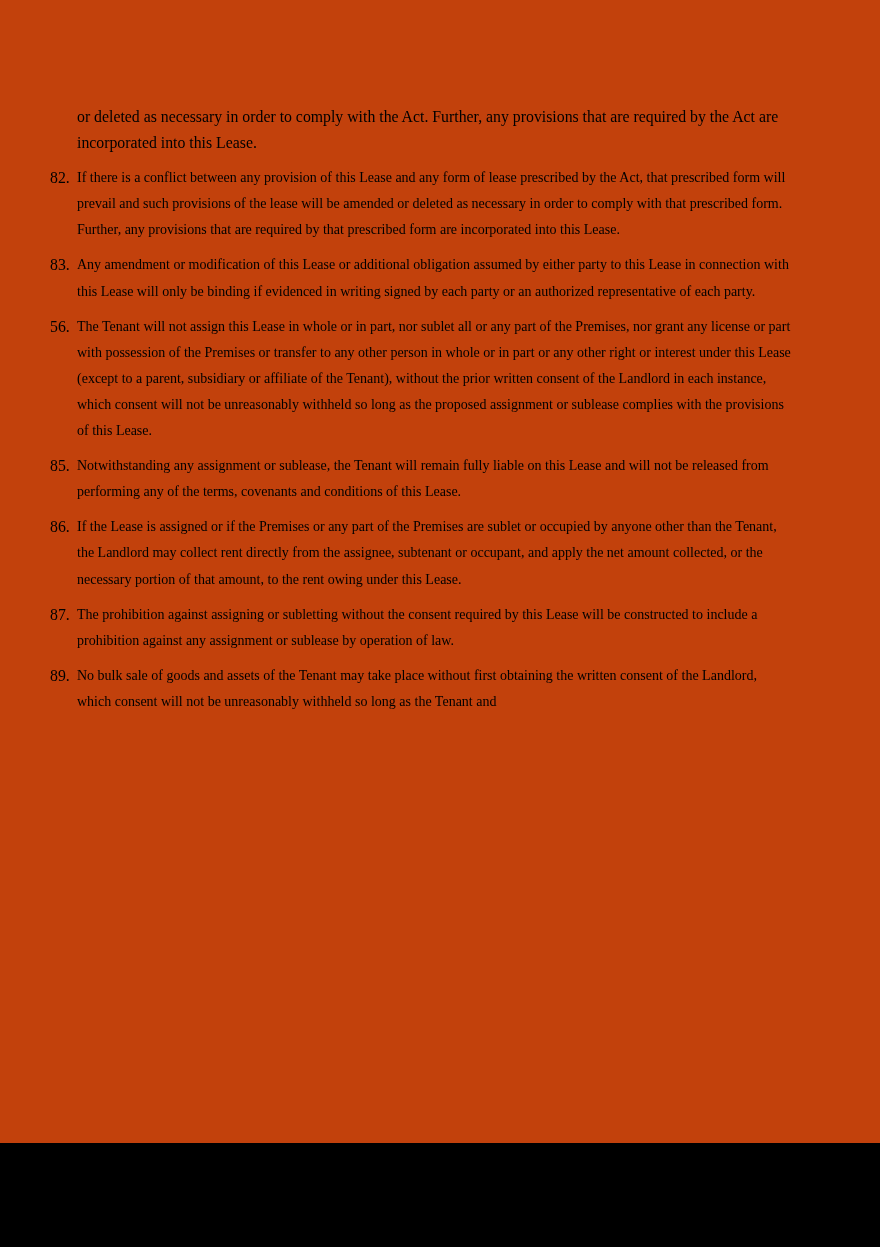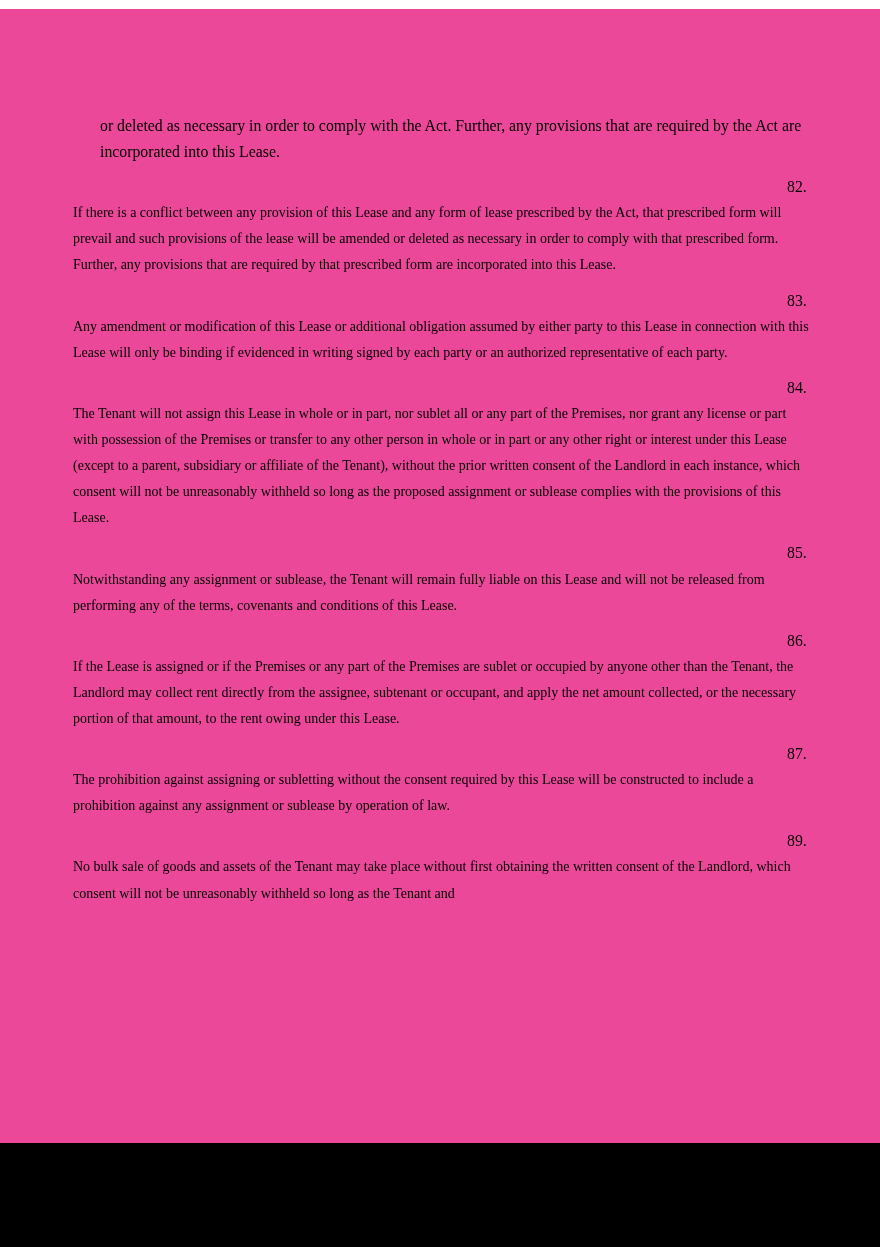--- a/index.html
+++ b/index.html
@@ -15,24 +15,23 @@
     overflow: hidden;
     position: relative;
   }
 
   .page {
     position: absolute;
     left: 0;
     top: 0;
     width: 880px;
     height: 1143px;
-    background: #ec4899;
+    background: #c2410c;
     box-sizing: border-box;
-    padding: 104px 68px 0 73px;
-    margin-top: 9px;
+    padding: 104px 68px 0 50px;
   }
 
   .content {
     width: 741px;
   }
 
   
   .section-heading {
     font-family: "Liberation Sans", "DejaVu Sans", sans-serif;
     font-size: 18.5px;
@@ -50,25 +49,24 @@
   .cont-para {
     margin: 0 0 0 27px;
     font-size: 15.8px;
     line-height: 26.1px;
     text-align: left;
   }
 
   
   .clause {
     display: flex;
-    align-items: flex-end;
+    align-items: flex-start;
     margin: 0;
     padding: 0;
     margin-bottom: 9px;
-    flex-direction: column;
   }
   .clause-num {
     flex: 0 0 auto;
     width: 27px;
     font-size: 15.8px;
     line-height: 26.1px;
     text-align: left;
     white-space: nowrap;
   }
   .clause-text {
@@ -101,21 +99,21 @@
       <div class="cont-para">or deleted as necessary in order to comply with the Act. Further, any provisions that are required by the Act are incorporated into this Lease.</div>
       <div class="clause">
         <div class="clause-num">82.</div>
         <div class="clause-text">If there is a conflict between any provision of this Lease and any form of lease prescribed by the Act, that prescribed form will prevail and such provisions of the lease will be amended or deleted as necessary in order to comply with that prescribed form. Further, any provisions that are required by that prescribed form are incorporated into this Lease.</div>
       </div>
       <div class="clause">
         <div class="clause-num">83.</div>
         <div class="clause-text">Any amendment or modification of this Lease or additional obligation assumed by either party to this Lease in connection with this Lease will only be binding if evidenced in writing signed by each party or an authorized representative of each party.</div>
       </div>
       <div class="clause">
-        <div class="clause-num">84.</div>
+        <div class="clause-num">56.</div>
         <div class="clause-text">The Tenant will not assign this Lease in whole or in part, nor sublet all or any part of the Premises, nor grant any license or part with possession of the Premises or transfer to any other person in whole or in part or any other right or interest under this Lease (except to a parent, subsidiary or affiliate of the Tenant), without the prior written consent of the Landlord in each instance, which consent will not be unreasonably withheld so long as the proposed assignment or sublease complies with the provisions of this Lease.</div>
       </div>
       <div class="clause">
         <div class="clause-num">85.</div>
         <div class="clause-text">Notwithstanding any assignment or sublease, the Tenant will remain fully liable on this Lease and will not be released from performing any of the terms, covenants and conditions of this Lease.</div>
       </div>
       <div class="clause">
         <div class="clause-num">86.</div>
         <div class="clause-text">If the Lease is assigned or if the Premises or any part of the Premises are sublet or occupied by anyone other than the Tenant, the Landlord may collect rent directly from the assignee, subtenant or occupant, and apply the net amount collected, or the necessary portion of that amount, to the rent owing under this Lease.</div>
       </div>

